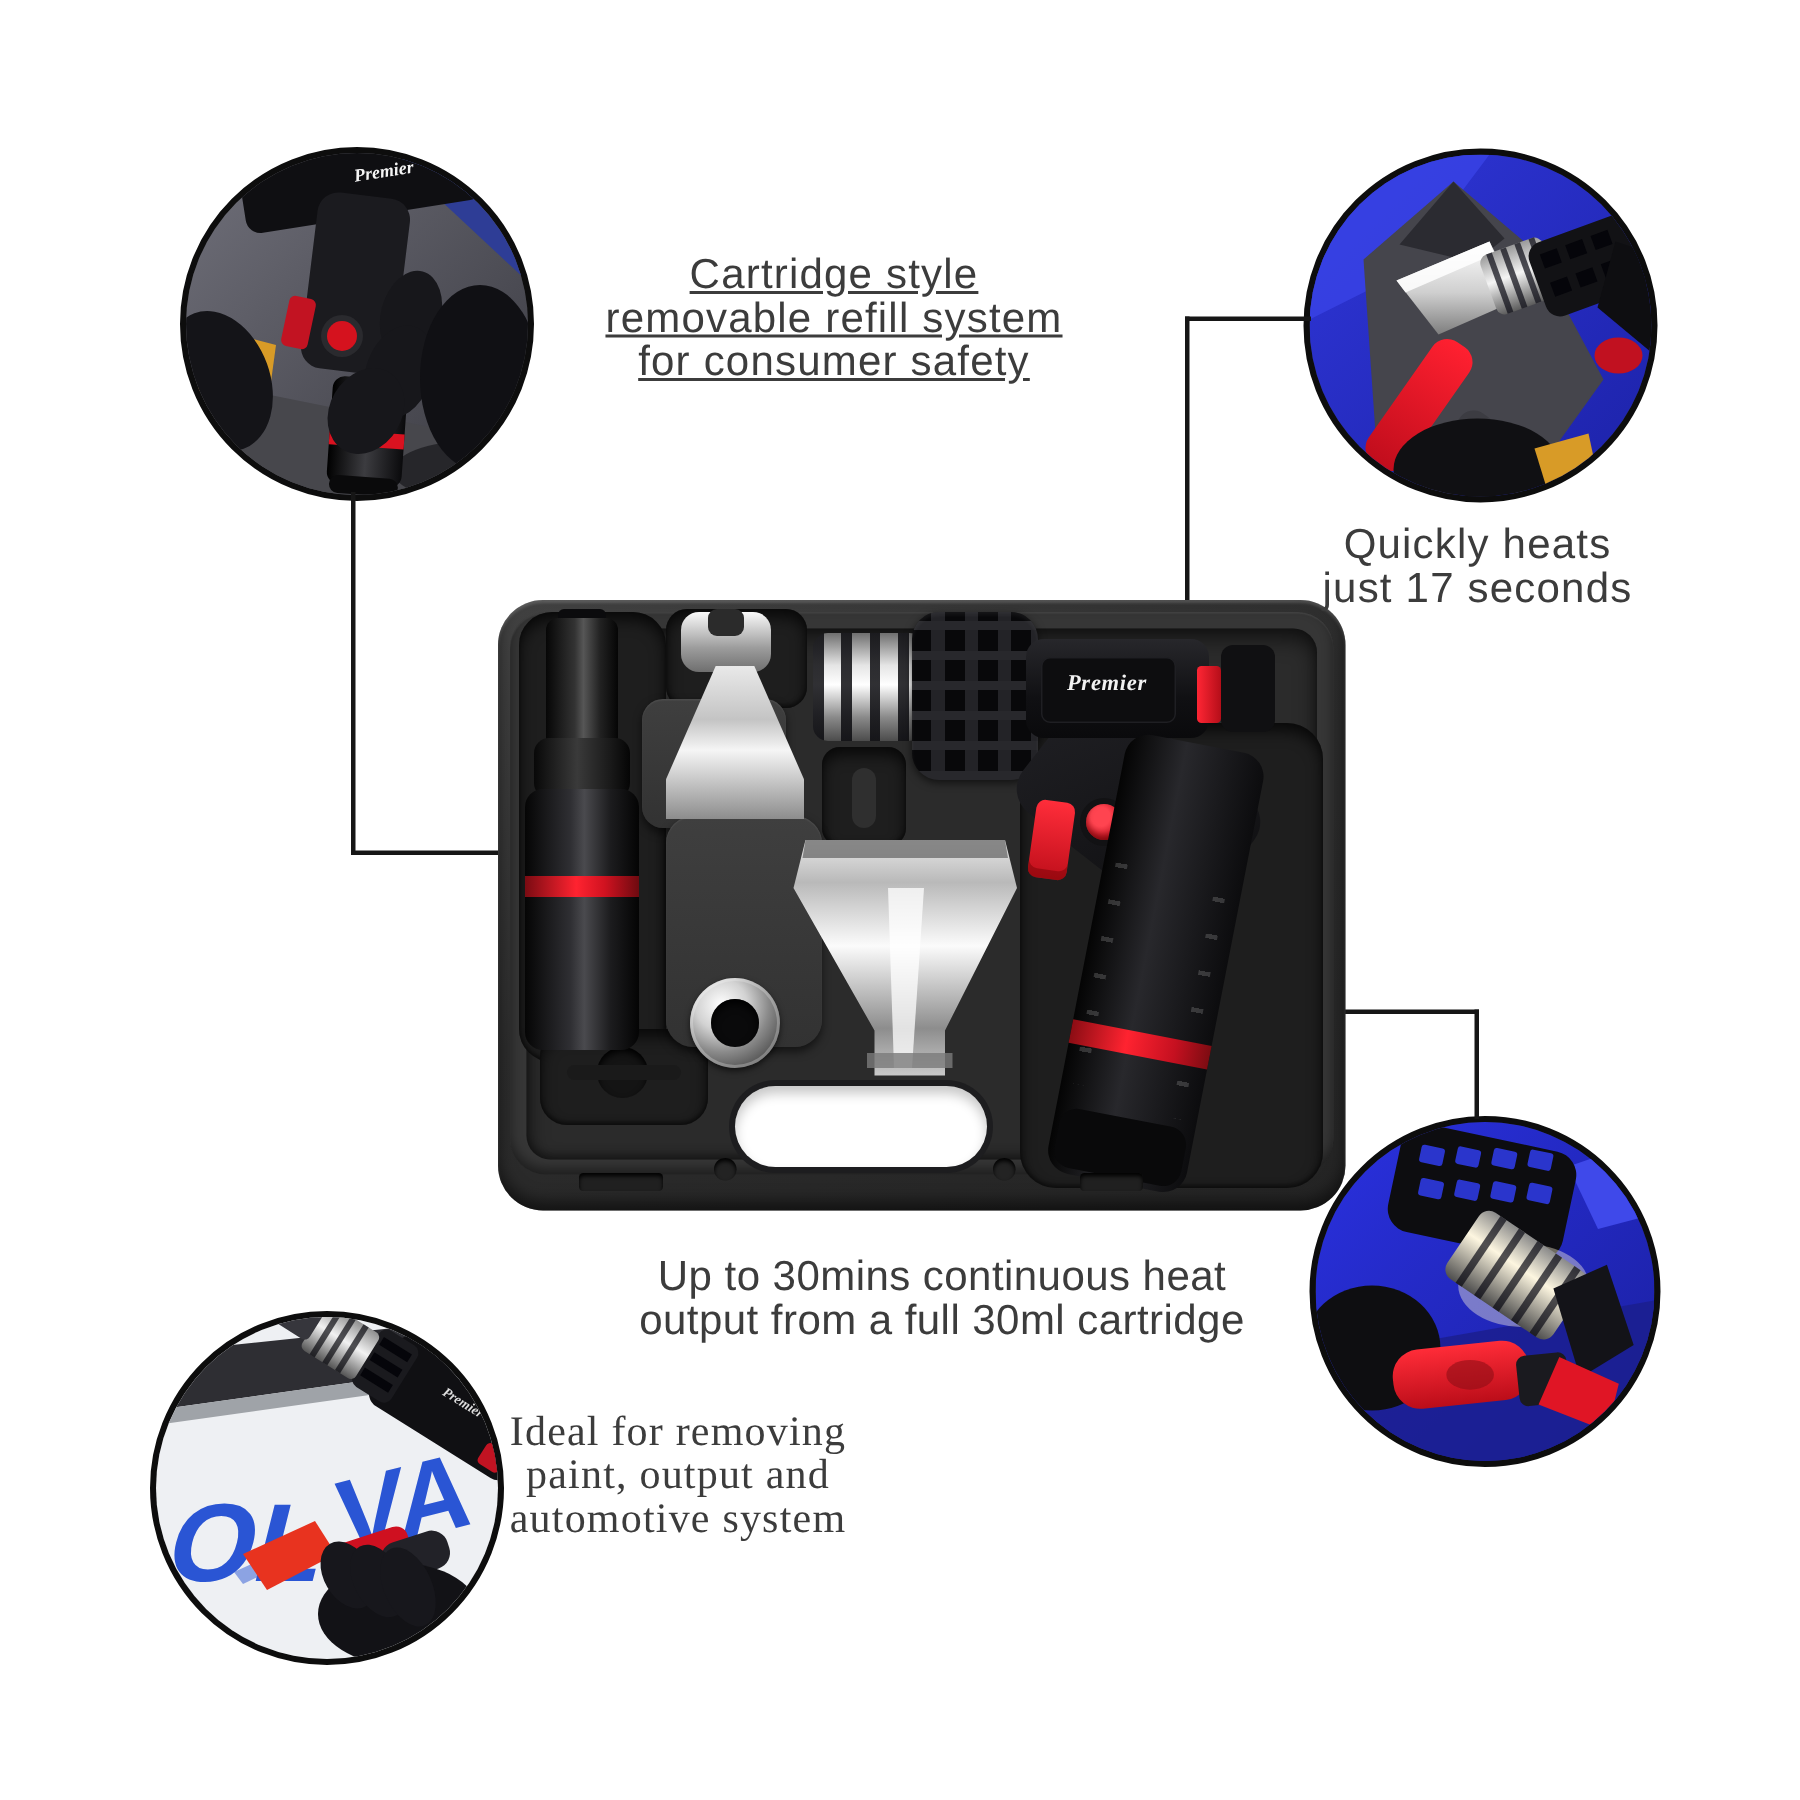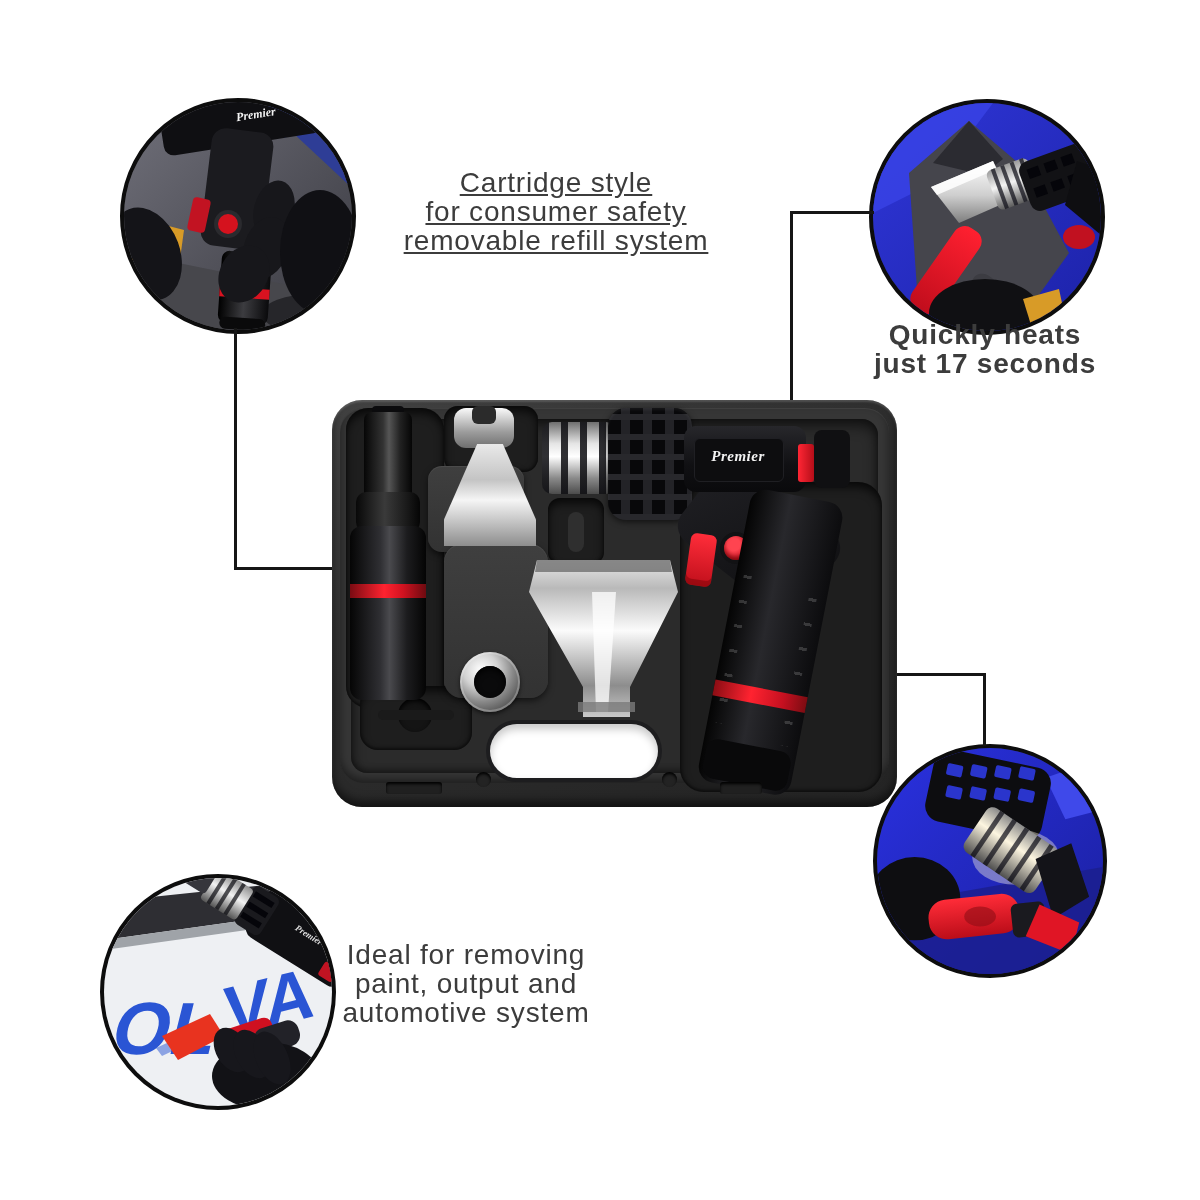--- a/index.html
+++ b/index.html
@@ -12,23 +12,23 @@
   #circle-2{left:869px;top:99px;width:228px;height:228px;}
   #circle-3{left:873px;top:744px;width:226px;height:226px;}
   #circle-4{left:100px;top:874px;width:228px;height:228px;}
   
   .line{position:absolute;background:#161616;}
   .line.white{background:#ffffff;}
   .dot{position:absolute;width:14px;height:14px;border-radius:50%;background:#ffffff;box-shadow:0 0 2px rgba(0,0,0,.35);}
   
   .feature{position:absolute;color:#3c3c3c;font-size:28px;line-height:29px;text-align:center;letter-spacing:.8px;}
   #feature-cartridge{left:346px;top:168px;width:420px;text-decoration:underline;}
-  #feature-heat{left:815px;top:320px;width:340px;font-weight:bold;}
+  #feature-heat{left:815px;top:348px;width:340px;}
   #feature-runtime{left:388px;top:836px;width:480px;letter-spacing:.3px;}
-  #feature-uses{left:306px;top:940px;width:320px;}
+  #feature-uses{left:292px;top:940px;width:320px;font-family:Liberation Serif, serif;}
   
   #headline{position:absolute;right:100px;top:1052px;font-size:55px;font-weight:bold;color:#1d1d1b;
             letter-spacing:0px;-webkit-text-stroke:2.2px #1d1d1b;}
   
   #case{position:absolute;left:332px;top:400px;width:565px;height:407px;}
   #case *{position:absolute;}
   .case-shell{left:0;top:0;right:0;bottom:0;border-radius:30px;
               background:linear-gradient(155deg,#424242,#2c2c2c 45%,#242424);
               box-shadow:inset 0 2px 2px rgba(255,255,255,.16),inset 0 -6px 10px rgba(0,0,0,.55);}
   .case-rim{left:8px;top:8px;right:8px;bottom:24px;border-radius:24px;background:#363636;
@@ -392,29 +392,33 @@
 
     <div class="cutout"></div>
     <div class="dent dent-1"></div>
     <div class="dent dent-2"></div>
     <div class="notch notch-1"></div>
     <div class="notch notch-2"></div>
   </div>
 
   <div class="feature" id="feature-cartridge">
     <div>Cartridge style</div>
+    <div>removable refill system</div>
     <div>for consumer safety</div>
-    <div>removable refill system</div>
   </div>
 
   <div class="feature" id="feature-heat">
     <div>Quickly heats</div>
     <div>just 17 seconds</div>
   </div>
 
+  <div class="feature" id="feature-runtime">
+    <div>Up to 30mins continuous heat</div>
+    <div>output from a full 30ml cartridge</div>
+  </div>
 
   <div class="feature" id="feature-uses">
     <div>Ideal for removing</div>
     <div>paint, output and</div>
     <div>automotive system</div>
   </div>
 
 
 </div>
 

